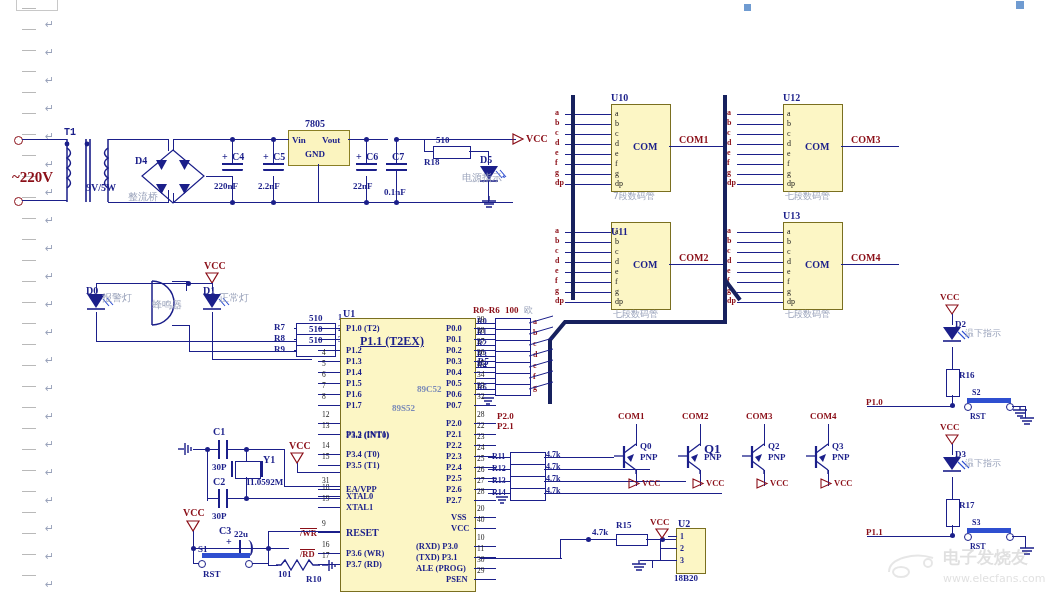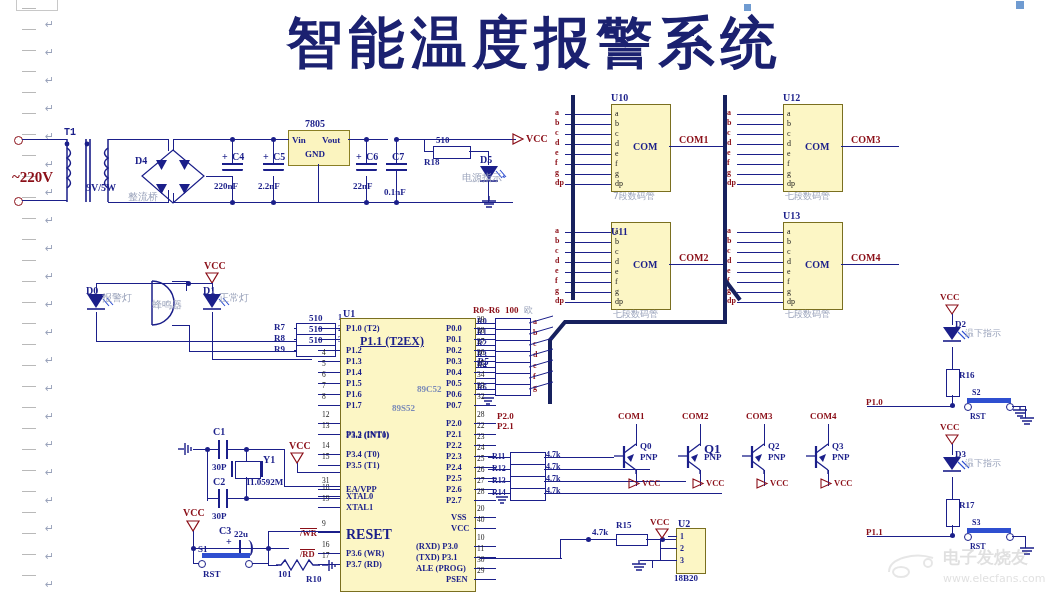--- a/index.html
+++ b/index.html
@@ -31,21 +31,20 @@
   .swterm{position:absolute;width:6px;height:6px;border-radius:50%;border:1px solid #1b1f8a;background:#fff;}
   .wm{position:absolute;opacity:.30;}
   .wmtxt{font-family:"DejaVu Sans",sans-serif;color:#9b9b9b;}
   svg{display:block;overflow:visible;}
 </style>
 </head>
 <body>
 
 <div class="page">
 
-  <div class="title">智能温度报警系统</div>
 
   <div id="pmarks">
       <div class="pmark" style="left: 45px; top: 18px;">↵</div>
       <div class="pmark" style="left: 45px; top: 46px;">↵</div>
       <div class="pmark" style="left: 45px; top: 74px;">↵</div>
       <div class="pmark" style="left: 45px; top: 102px;">↵</div>
       <div class="pmark" style="left: 45px; top: 130px;">↵</div>
       <div class="pmark" style="left: 45px; top: 158px;">↵</div>
       <div class="pmark" style="left: 45px; top: 186px;">↵</div>
       <div class="pmark" style="left: 45px; top: 214px;">↵</div>
@@ -526,21 +525,21 @@
         <div class="t lblK" style="left: 322px; top: 453px; font-size: 7.5px;">15</div>
         <div class="t lblB" style="left: 346px; top: 485px; font-size: 8.5px;">EA/VPP</div>
         <div class="w wh" style="left: 318px; top: 489px; width: 22px;"></div>
         <div class="t lblK" style="left: 322px; top: 477px; font-size: 7.5px;">31</div>
         <div class="t lblB" style="left: 346px; top: 492px; font-size: 8.5px;">XTAL0</div>
         <div class="w wh" style="left: 318px; top: 496px; width: 22px;"></div>
         <div class="t lblK" style="left: 322px; top: 484px; font-size: 7.5px;">18</div>
         <div class="t lblB" style="left: 346px; top: 503px; font-size: 8.5px;">XTAL1</div>
         <div class="w wh" style="left: 318px; top: 507px; width: 22px;"></div>
         <div class="t lblK" style="left: 322px; top: 495px; font-size: 7.5px;">19</div>
-        <div class="t lblB" style="left: 346px; top: 528px; font-size: 14px;">RESET</div>
+        <div class="t lblB" style="left: 346px; top: 528px; font-size: 10px;">RESET</div>
         <div class="w wh" style="left: 318px; top: 532px; width: 22px;"></div>
         <div class="t lblK" style="left: 322px; top: 520px; font-size: 7.5px;">9</div>
         <div class="t lblB" style="left: 346px; top: 549px; font-size: 8.5px;">P3.6 (WR)</div>
         <div class="w wh" style="left: 318px; top: 553px; width: 22px;"></div>
         <div class="t lblK" style="left: 322px; top: 541px; font-size: 7.5px;">16</div>
         <div class="t lblB" style="left: 346px; top: 560px; font-size: 8.5px;">P3.7 (RD)</div>
         <div class="w wh" style="left: 318px; top: 564px; width: 22px;"></div>
         <div class="t lblK" style="left: 322px; top: 552px; font-size: 7.5px;">17</div>
         <div class="t lblR" style="left: 300px; top: 528px; font-size: 8.5px; border-top: 1px solid rgb(139, 15, 24);">/WR</div>
         <div class="t lblR" style="left: 300px; top: 549px; font-size: 8.5px; border-top: 1px solid rgb(139, 15, 24);">/RD</div>

